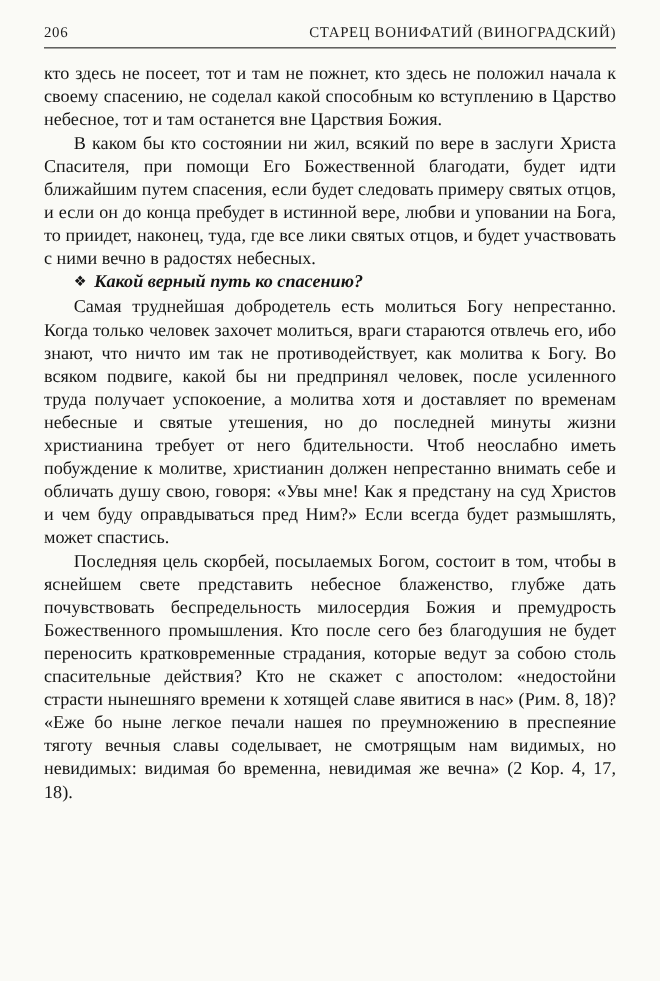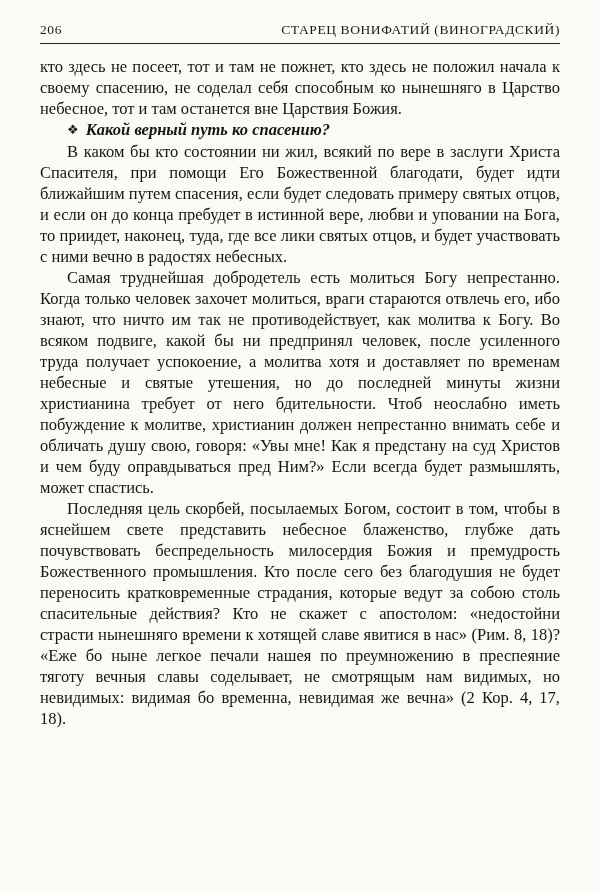--- a/index.html
+++ b/index.html
@@ -65,25 +65,25 @@
 
   <div class="header">
     <span class="page-number">206</span>
     <span class="running-title">СТАРЕЦ ВОНИФАТИЙ (ВИНОГРАДСКИЙ)</span>
   </div>
 
   <hr class="rule">
 
   <div class="body-text">
 
-    <p class="para noindent">кто здесь не посеет, тот и там не пожнет, кто здесь не положил начала к своему спасению, не соделал себя способным ко нынешняго в Царство небесное, тот и там останется вне Царствия Божия.</p>
+    <p class="para noindent">кто здесь не посеет, тот и там не пожнет, кто здесь не положил начала к своему спасению, не соделал какой способным ко вступлению в Царство небесное, тот и там останется вне Царствия Божия.</p>
+
+    <p class="para">В каком бы кто состоянии ни жил, всякий по вере в заслуги Христа Спасителя, при помощи Его Божественной благодати, будет идти ближайшим путем спасения, если будет следовать примеру святых отцов, и если он до конца пребудет в истинной вере, любви и уповании на Бога, то приидет, наконец, туда, где все лики святых отцов, и будет участвовать с ними вечно в радостях небесных.</p>
 
     <p class="para q"><span class="bullet">❖</span><span class="qtext">Какой верный путь ко спасению?</span></p>
-
-    <p class="para">В каком бы кто состоянии ни жил, всякий по вере в заслуги Христа Спасителя, при помощи Его Божественной благодати, будет идти ближайшим путем спасения, если будет следовать примеру святых отцов, и если он до конца пребудет в истинной вере, любви и уповании на Бога, то приидет, наконец, туда, где все лики святых отцов, и будет участвовать с ними вечно в радостях небесных.</p>
 
 
     <p class="para">Самая труднейшая добродетель есть молиться Богу непрестанно. Когда только человек захочет молиться, враги стараются отвлечь его, ибо знают, что ничто им так не противодействует, как молитва к Богу. Во всяком подвиге, какой бы ни предпринял человек, после усиленного труда получает успокоение, а молитва хотя и доставляет по временам небесные и святые утешения, но до последней минуты жизни христианина требует от него бдительности. Чтоб неослабно иметь побуждение к молитве, христианин должен непрестанно внимать себе и обличать душу свою, говоря: «Увы мне! Как я предстану на суд Христов и чем буду оправдываться пред Ним?» Если всегда будет размышлять, может спастись.</p>
 
 
     <p class="para">Последняя цель скорбей, посылаемых Богом, состоит в том, чтобы в яснейшем свете представить небесное блаженство, глубже дать почувствовать беспредельность милосердия Божия и премудрость Божественного промышления. Кто после сего без благодушия не будет переносить кратковременные страдания, которые ведут за собою столь спасительные действия? Кто не скажет с апостолом: «недостойни страсти нынешняго времени к хотящей славе явитися в нас» (Рим. 8, 18)? «Еже бо ныне легкое печали нашея по преумножению в преспеяние тяготу вечныя славы соделывает, не смотрящым нам видимых, но невидимых: видимая бо временна, невидимая же вечна» (2 Кор. 4, 17, 18).</p>
 
   </div>
 </div>
 

